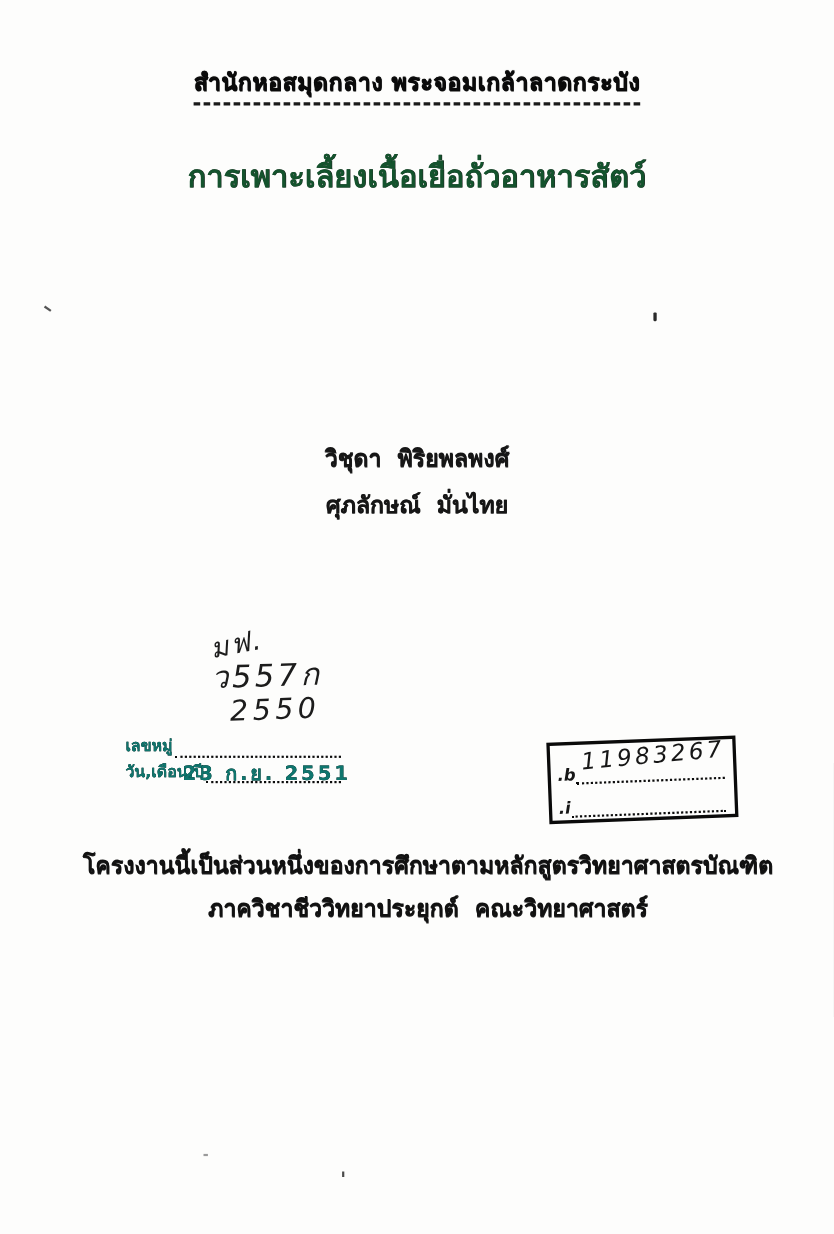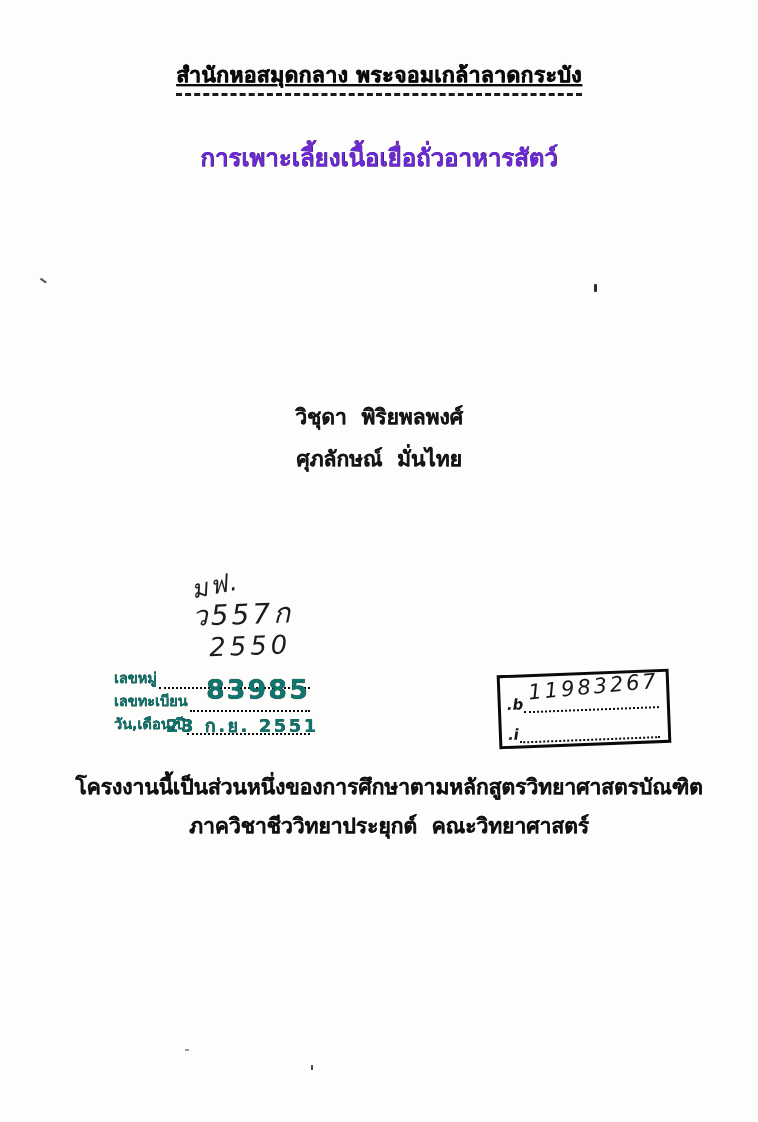--- a/index.html
+++ b/index.html
@@ -25,33 +25,32 @@
   }
   .library-stamp .stamp-text {
     display: inline-block;
     font-size: 21px;
     font-weight: bold;
     letter-spacing: 0.5px;
     color: #0b0b0b;
     text-shadow: 0 0 0.7px #000, 0.6px 0.4px 0 #111;
     padding-bottom: 2px;
     border-bottom: 3px dashed #1a1a1a;
-    text-decoration: underline;
   }
 
   
   .doc-title {
     position: absolute;
     top: 138px;
     left: 0;
     width: 100%;
     text-align: center;
-    font-size: 24px;
-    font-weight: bold;
-    color: #6d28d9;
+    font-size: 28px;
+    font-weight: bold;
+    color: #14532d;
     text-shadow: 0.4px 0.3px 0 #222;
   }
 
   
   .authors {
     position: absolute;
     top: 396px;
     left: 0;
     width: 100%;
     text-align: center;
@@ -229,25 +228,20 @@
     <div class="cn-line2">ว557ก</div>
     <div class="cn-line3">2550</div>
   </div>
 
   <div class="accession-stamp">
     <div class="stamp-row">
       <span class="stamp-label">เลขหมู่</span>
       <span class="leader"></span>
     </div>
     <div class="stamp-row">
-      <span class="stamp-label">เลขทะเบียน</span>
-      <span class="leader"></span>
-      <span class="reg-number">83985</span>
-    </div>
-    <div class="stamp-row">
       <span class="stamp-label">วัน,เดือน,ปี</span>
       <span class="leader"></span>
       <span class="date-value">23 ก.ย. 2551</span>
     </div>
   </div>
 
   <div class="barcode-box">
     <div class="bb-row">
       <span class="bb-label">.b</span>
       <span class="bb-leader"></span>

